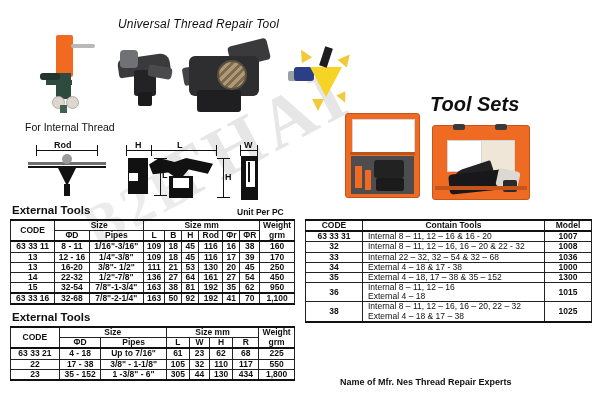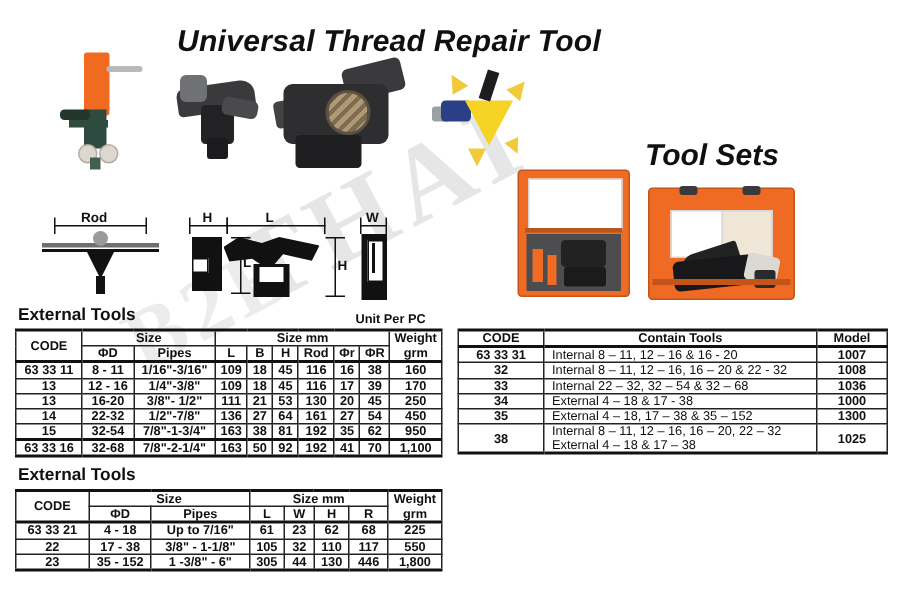--- a/index.html
+++ b/index.html
@@ -35,21 +35,21 @@
     transform:rotate(-28deg);
     letter-spacing:4px;
     white-space:nowrap;
     pointer-events:none;
     z-index:0;
   }
 
   
   .main-title{
     position:absolute;left:118px;top:17px;
-    font-size:20px;font-weight:bold;font-style:italic;
+    font-size:12px;font-weight:normal;font-style:italic;
     letter-spacing:.2px;
     white-space:nowrap;
   }
   .toolsets-title{
     position:absolute;left:430px;top:93px;
     font-size:20px;font-weight:bold;font-style:italic;
     white-space:nowrap;
   }
 
   
@@ -267,20 +267,21 @@
       <div class="latch2"></div>
     <div class="lid"></div>
       <div class="lid2"></div>
     <div class="tool2"></div>
       <div class="tool"></div>
     <div class="handle"></div>
       <div class="grip"></div>
       <div class="band"></div>
   </div>
 
+  <div class="cap cap-int">For Internal Thread</div>
 
   <div class="dia d-rod">
     <div class="lbl">Rod</div>
     <div class="dimline"></div>
       <div class="tickL"></div>
       <div class="tickR"></div>
     <div class="bar"></div>
       <div class="bar2"></div>
       <div class="nub"></div>
     <div class="cone"></div>
@@ -320,20 +321,21 @@
       <div class="t1"></div>
       <div class="t2"></div>
     <div class="blk"></div>
       <div class="in"></div>
       <div class="arw"></div>
   </div>
 
   <div class="sec-h sec-int">External Tools</div>
   <div class="sec-h sec-ext">External Tools</div>
   <div class="unit">Unit Per PC</div>
+  <div class="footer-note">Name of Mfr. Nes Thread Repair Experts</div>
 
   <div class="tbl" id="tbl-internal">
     <table>
       <thead>
         <tr>
           <th class="top2" rowspan="2" style="width:58px;">CODE</th>
           <th class="top2" colspan="2">Size</th>
           <th class="top2" colspan="6">Size mm</th>
           <th class="top2 noB" style="width:34px;">Weight</th>
         </tr>
@@ -466,21 +468,21 @@
           <td>117</td>
           <td>550</td>
         </tr>
         <tr>
           <td class="rt bot2">23</td>
           <td class="bot2">35 - 152</td>
           <td class="bot2">1 -3/8" - 6"</td>
           <td class="bot2">305</td>
           <td class="bot2">44</td>
           <td class="bot2">130</td>
-          <td class="bot2">446</td>
+          <td class="bot2">434</td>
           <td class="bot2">1,800</td>
         </tr>
       </tbody>
     </table>
   </div>
 
   <div class="tbl" id="tbl-sets">
     <table>
       <thead>
         <tr>
@@ -507,20 +509,28 @@
         </tr>
         <tr>
           <td class="rt">34</td>
           <td class="ct">External 4 – 18 &amp; 17 - 38</td>
           <td>1000</td>
         </tr>
         <tr>
           <td class="rt">35</td>
           <td class="ct">External 4 – 18, 17 – 38 &amp; 35 – 152</td>
           <td>1300</td>
+        </tr>
+        <tr>
+          <td class="rt">36</td>
+          <td class="ct">
+            <div>Internal 8 – 11, 12 – 16</div>
+            <div>External 4 – 18</div>
+          </td>
+          <td>1015</td>
         </tr>
         <tr>
           <td class="rt bot2">38</td>
           <td class="ct bot2">
             <div>Internal 8 – 11, 12 – 16, 16 – 20, 22 – 32</div>
             <div>External 4 – 18 &amp; 17 – 38</div>
           </td>
           <td class="bot2">1025</td>
         </tr>
       </tbody>

